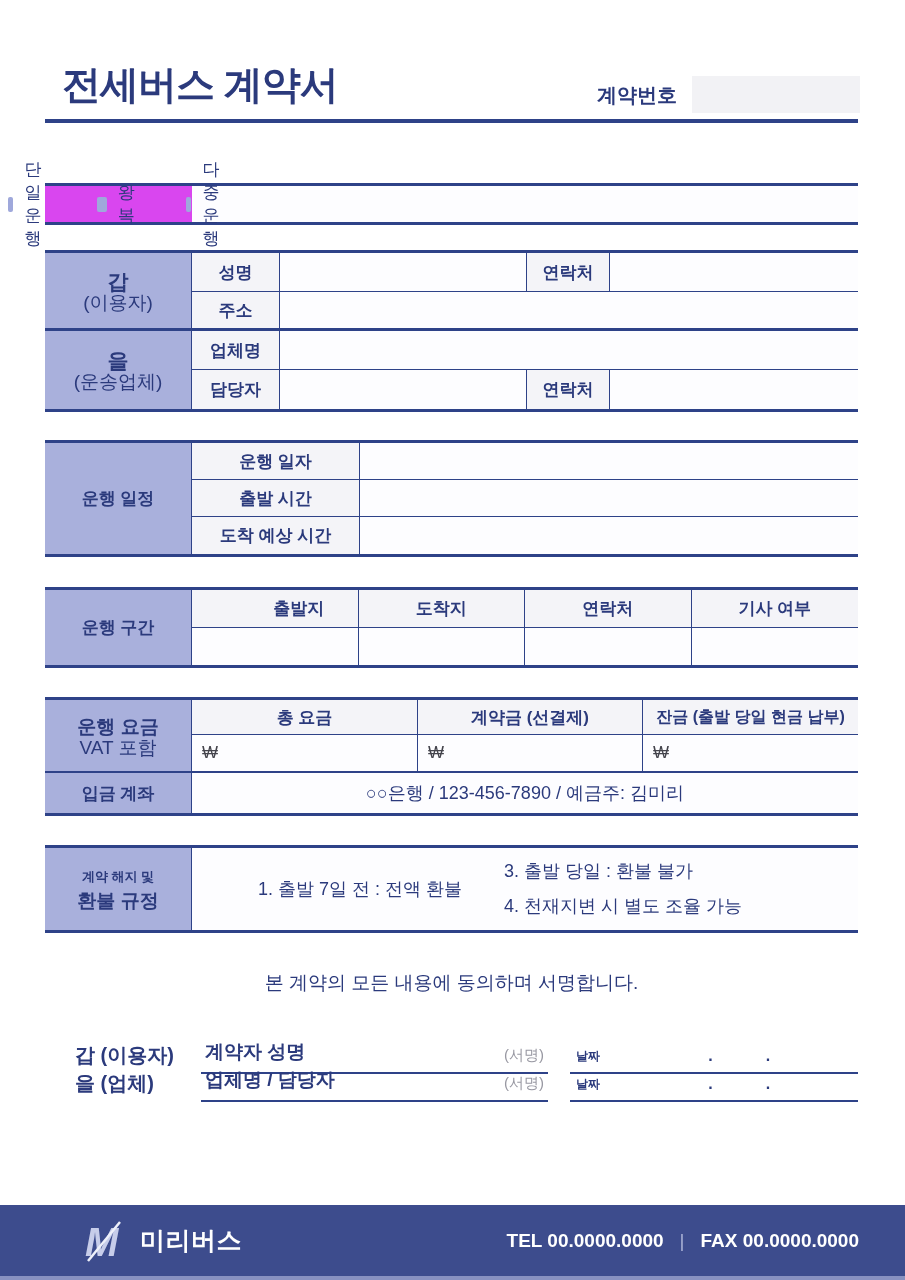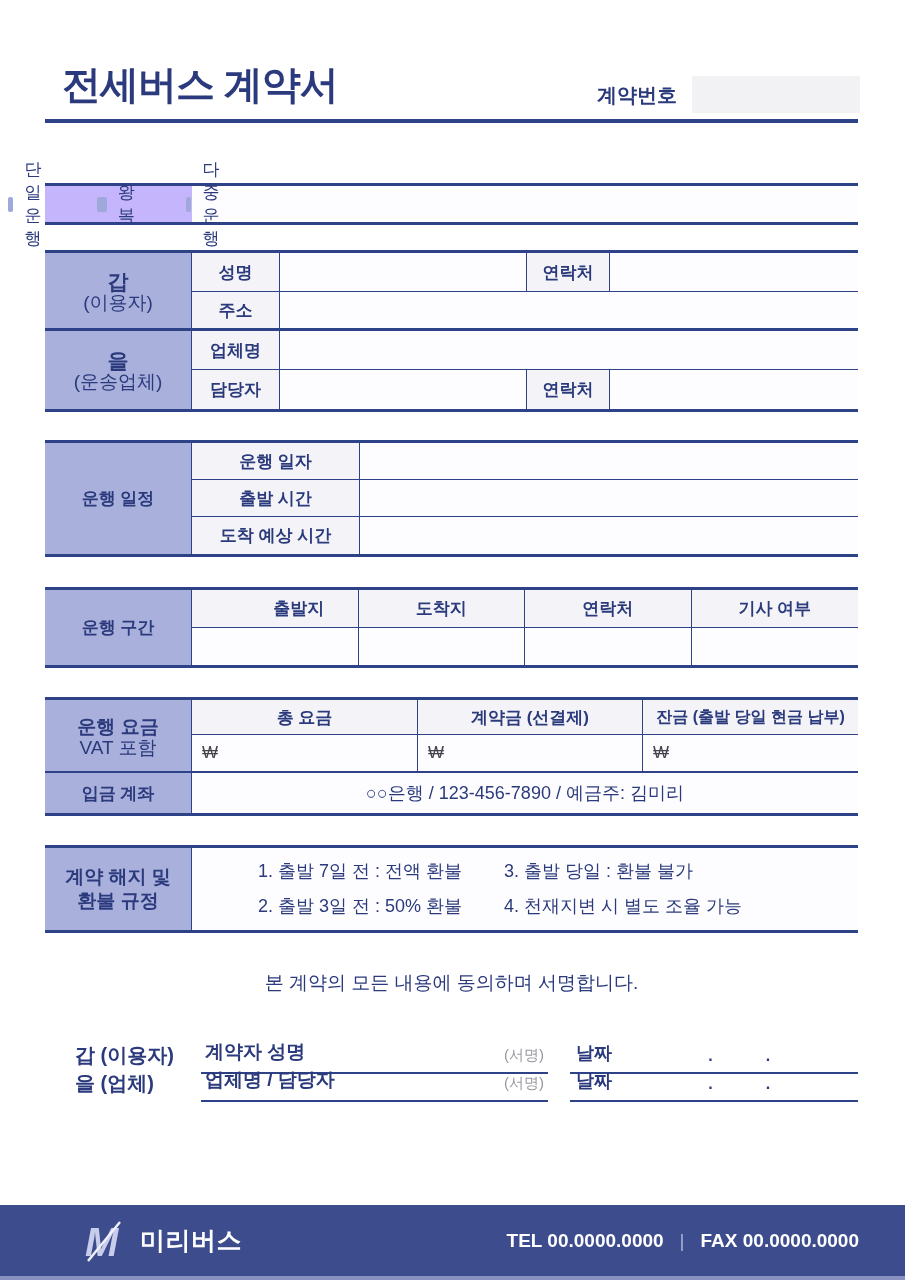--- a/index.html
+++ b/index.html
@@ -22,21 +22,21 @@
   .wcell { background:#fdfdff; }
   .br { border-right:1.5px solid #2e4288; }
   .bb { border-bottom:1.5px solid #2e4288; }
   .bbt { border-bottom:3px solid #2e4288; }
   .bbm { border-bottom:2px solid #2e4288; }
   .head-title { font-size:21px; font-weight:bold; line-height:24px; }
   .head-sub { font-size:19px; font-weight:normal; line-height:18px; }
 
   
   .type-tbl { top:183px; grid-template-columns:147px 1fr; grid-template-rows:36px; }
-  .type-options { display:flex; align-items:center; justify-content:center; gap:46px; background:#c4b5fd; }
+  .type-options { display:flex; align-items:center; justify-content:center; gap:46px; background:#d946ef; }
   .type-opt { display:flex; align-items:center; gap:11px; font-size:17px; font-weight:normal; color:#2b3a7c; }
   .chk { width:15px; height:15px; background:#9fa8db; border-radius:2px; display:inline-block; }
 
   
   .parties-tbl { top:250px; grid-template-columns:147px 88px 247px 83px 1fr; grid-template-rows:39px 39px 39px 39px; }
 
   
   .sched-tbl { top:440px; grid-template-columns:147px 168px 1fr; grid-template-rows:37px 37px 37px; }
 
   
@@ -59,21 +59,21 @@
 
   
   .sig-row { position:absolute; left:45px; width:813px; height:38px; }
   .sig-row.a { top:1036px; }
   .sig-row.b { top:1064px; }
   .sig-party { position:absolute; left:30px; bottom:5px; font-size:20px; font-weight:bold; color:#2b3a7c; white-space:nowrap; }
   .sig-field { position:absolute; left:156px; bottom:0; width:347px; height:100%; border-bottom:2.5px solid #2e4288; display:flex; justify-content:space-between; align-items:flex-end; padding:0 4px 7px 4px; }
   .sig-field-label { font-size:19px; font-weight:bold; color:#2b3a7c; white-space:nowrap; }
   .sig-hint { font-size:15px; color:#9898a2; font-weight:normal; }
   .sig-date { position:absolute; left:525px; right:0; bottom:0; height:100%; border-bottom:2.5px solid #2e4288; }
-  .sig-date-label { position:absolute; left:6px; bottom:7px; font-size:18px; font-weight:bold; color:#2b3a7c; }
+  .sig-date-label { position:absolute; left:6px; bottom:7px; font-size:12px; font-weight:bold; color:#2b3a7c; }
   .sig-dot { position:absolute; bottom:7px; font-size:16px; font-weight:bold; color:#2b3a7c; }
   .sig-dot.d1 { left:48%; }
   .sig-dot.d2 { left:68%; }
 
   
   .footer { position:absolute; left:0; top:1205px; width:905px; height:75px; background:#3d4c8d; border-bottom:4px solid #8891c0; display:flex; align-items:center; justify-content:space-between; padding:0 46px 0 82px; }
   .brand-wrap { display:flex; align-items:center; gap:12px; }
   .brand-name { color:#ffffff; font-size:25px; font-weight:bold; letter-spacing:0.5px; }
   .contact-wrap { display:flex; align-items:center; gap:16px; color:#ffffff; font-size:19px; font-weight:bold; }
   .contact-sep { color:#aab2d6; font-weight:normal; }
@@ -170,27 +170,26 @@
     <div class="cell wcell bbm won-cell" style="grid-row:2;grid-column:4;">
         <span>₩</span>
         <span></span>
       </div>
     <div class="cell lav br" style="grid-row:3;grid-column:1;">입금 계좌</div>
     <div class="cell wcell account-val" style="grid-row:3;grid-column:2/5;">○○은행  /  123-456-7890  /  예금주: 김미리</div>
   </div>
 
   <div class="tbl refund-tbl">
     <div class="cell lav br">
-      <div class="head-title" style="font-size:19px;">계약 해지 및</div>
+      <div class="head-title" style="font-size:13px;">계약 해지 및</div>
       <div class="head-title" style="font-size:19px;">환불 규정</div>
     </div>
     <div class="refund-body">
       <div class="refund-col">
         <div class="refund-item">1. 출발 7일 전 : 전액 환불</div>
-        <div class="refund-item">2. 출발 3일 전 : 50% 환불</div>
       </div>
       <div class="refund-col">
         <div class="refund-item">3. 출발 당일 : 환불 불가</div>
         <div class="refund-item">4. 천재지변 시 별도 조율 가능</div>
       </div>
     </div>
   </div>
 
   <div class="agreement">본 계약의 모든 내용에 동의하며 서명합니다.</div>
 

